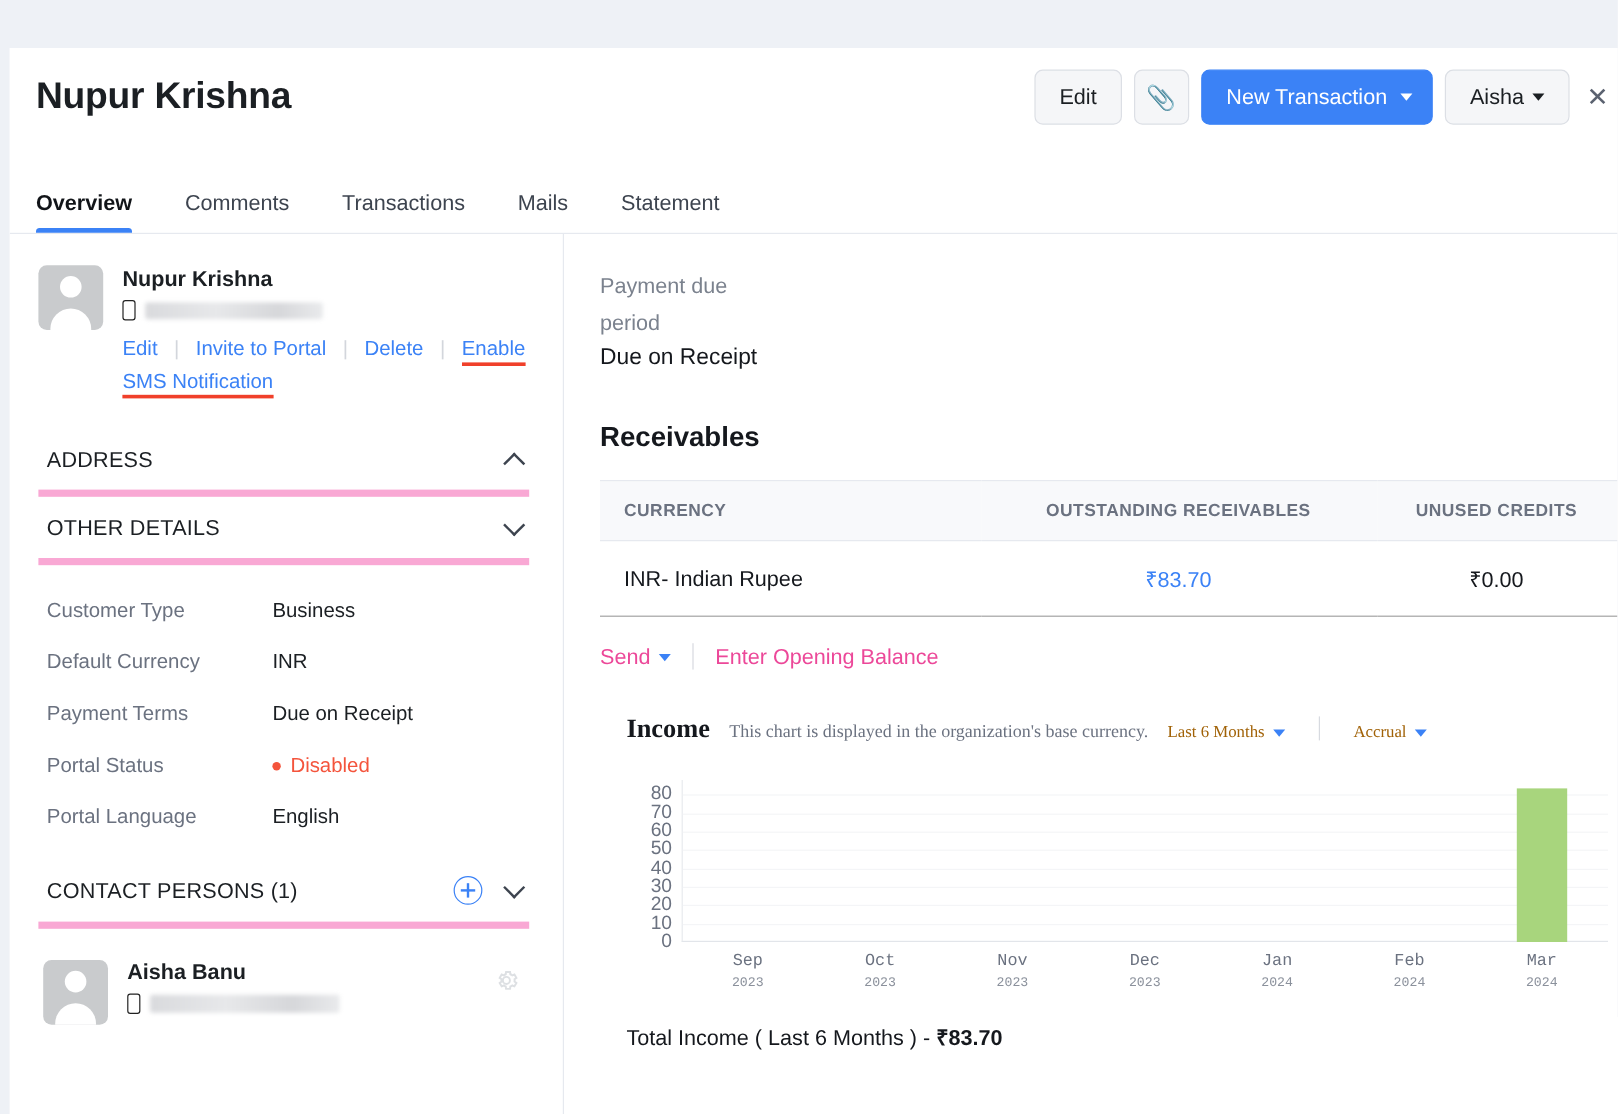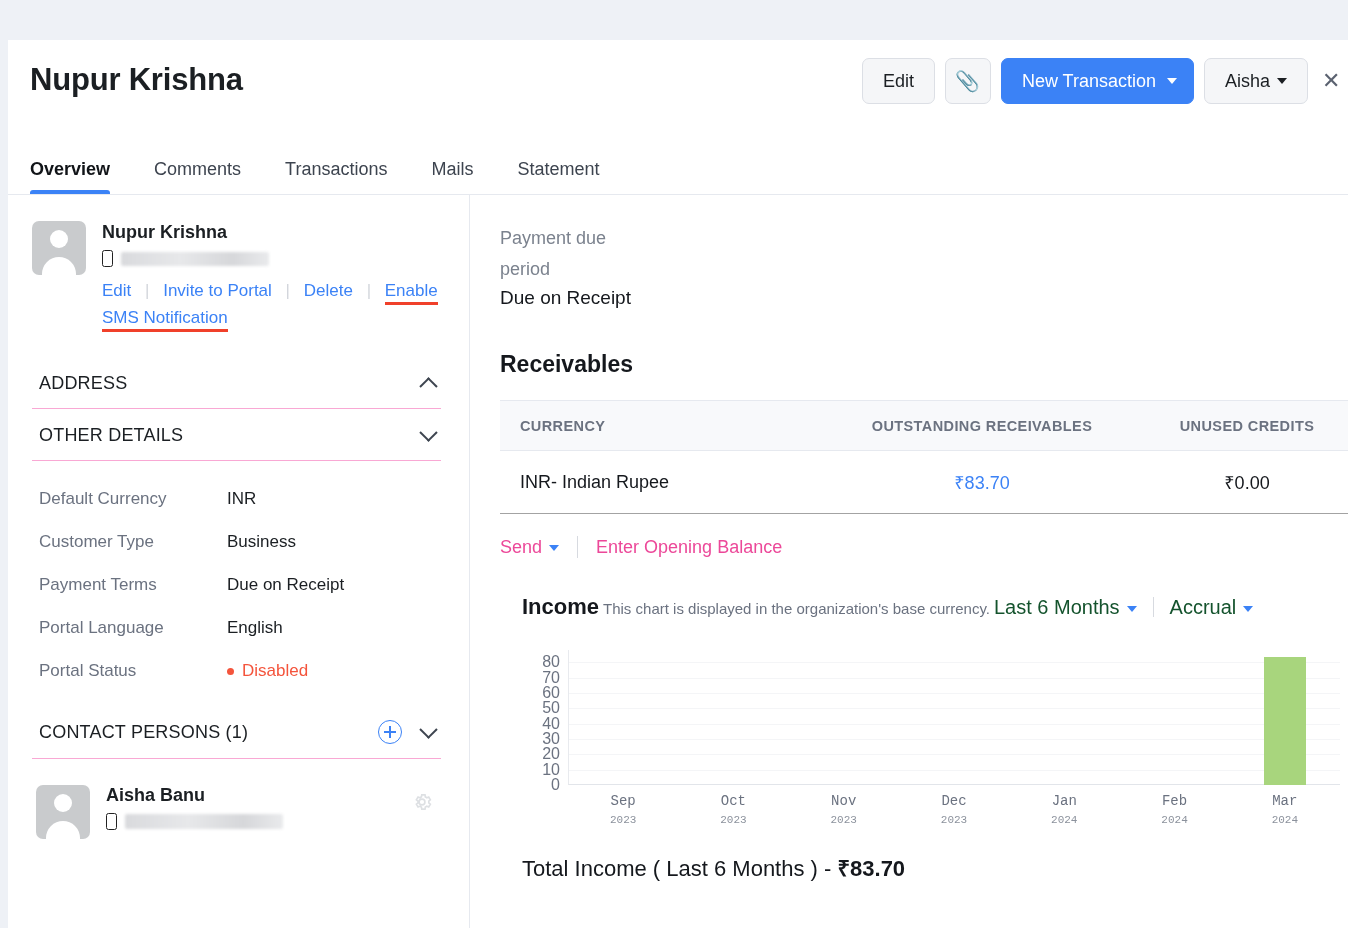--- a/index.html
+++ b/index.html
@@ -173,21 +173,21 @@
     color: #3b82f6;
   }
   .links-line a { color: #3b82f6; text-decoration: none; cursor: pointer; }
   .sep { color: #d3d6dc; padding: 0 9px; }
   .ul-red { border-bottom: 3px solid #f0402a; padding-bottom: 2px; }
 
   
   .sect {
     display: flex; align-items: center; justify-content: space-between;
     padding: 16px 6px 14px 7px;
-    border-bottom: 1px solid #f9a8d4;
+    border-bottom: 6px solid #f9a8d4;
     cursor: pointer;
   }
   .sect-title { font-size: 18px; color: #1b1f23; letter-spacing: .2px; }
   .chev {
     width: 13px; height: 13px;
     border-right: 2px solid #3d444f;
     border-bottom: 2px solid #3d444f;
   }
   .chev.down { transform: rotate(45deg) translate(-2px,-2px); }
   .chev.up { transform: rotate(-135deg) translate(-2px,-2px); }
@@ -263,24 +263,24 @@
   .recv-actions {
     display: flex; align-items: center;
     margin-top: 22px;
     font-size: 18px;
   }
   .recv-actions a { color: #ec4899; text-decoration: none; cursor: pointer; }
   .vsep { width:1px; height:22px; background:#d7dae0; margin: 0 18px; }
 
   
   .chart-wrap { margin-top: 36px; padding-left: 22px; }
-  .chart-head { display: flex; align-items: baseline; gap: 4px; }
+  .chart-head { display: flex; align-items: baseline; gap: 16px; font-family: Liberation Serif, serif; }
   .chart-title { font-size: 22px; font-weight: 600; color: #15181d; }
   .chart-sub { font-size: 15px; color: #6b7280; }
-  .chart-ctl { font-size: 20px; color: #14532d; cursor: pointer; white-space: nowrap; }
+  .chart-ctl { font-size: 14px; color: #a16207; cursor: pointer; white-space: nowrap; }
   .chart-ctl .caret { border-top-color: #3b82f6; }
   .ctl-sep { width:1px; height:20px; background:#d7dae0; margin: 0 12px; align-self:center; }
 
   .plot { position: relative; margin-top: 30px; height: 180px; }
   .yaxis {
     position:absolute; left: 8px; top: 0; width: 30px; height: 135px;
   }
   .ytick {
     position:absolute; right:0; font-size: 16px; color:#6b7280;
     transform: translateY(-50%); text-align:right; width:30px;
@@ -297,21 +297,21 @@
   }
   .bar-slot { flex:1; display:flex; align-items:flex-end; justify-content:center; height:100%; }
   .bar { width: 42px; background: #a8d57d; }
   .xlabels {
     position:absolute; left:46px; right:8px; top:142px;
     display:flex;
   }
   .xlab { flex:1; text-align:center; font-size:14px; color:#6b7280; line-height:19px;font-family:Liberation Mono, monospace; }
   .xlab .yr { display:block; font-size:11px; color:#8b919c; }
 
-  .total-line { margin-top: 22px; padding-left: 22px; font-size: 22px; color: #15181d; }
+  .total-line { margin-top: 22px; padding-left: 22px; font-size: 18px; color: #15181d; }
   .total-line b { font-weight: 700; }
 </style>
 </head>
 <body>
 
 <div class="app">
 
   <div class="header">
     <div class="page-title">Nupur Krishna</div>
 
@@ -372,38 +372,38 @@
           <span class="chev up"></span>
         </div>
         <div class="sect">
           <span class="sect-title">OTHER DETAILS</span>
           <span class="chev down"></span>
         </div>
       </div>
 
       <div class="details">
         <div class="det-row">
+          <span class="det-label">Customer Type</span>
+          <span class="det-value">Business</span>
+        </div>
+        <div class="det-row">
           <span class="det-label">Default Currency</span>
           <span class="det-value">INR</span>
-        </div>
-        <div class="det-row">
-          <span class="det-label">Customer Type</span>
-          <span class="det-value">Business</span>
         </div>
         <div class="det-row">
           <span class="det-label">Payment Terms</span>
           <span class="det-value">Due on Receipt</span>
         </div>
         <div class="det-row">
+          <span class="det-label">Portal Status</span>
+          <span class="det-value danger"><span class="dot"></span><span>Disabled</span></span>
+        </div>
+        <div class="det-row">
           <span class="det-label">Portal Language</span>
           <span class="det-value">English</span>
-        </div>
-        <div class="det-row">
-          <span class="det-label">Portal Status</span>
-          <span class="det-value danger"><span class="dot"></span><span>Disabled</span></span>
         </div>
       </div>
 
       <div class="sect" style="margin-top:6px;">
         <span class="sect-title">CONTACT PERSONS (1)</span>
         <span class="sect-actions">
           <span class="plus-circle"></span>
           <span class="chev down"></span>
         </span>
       </div>

